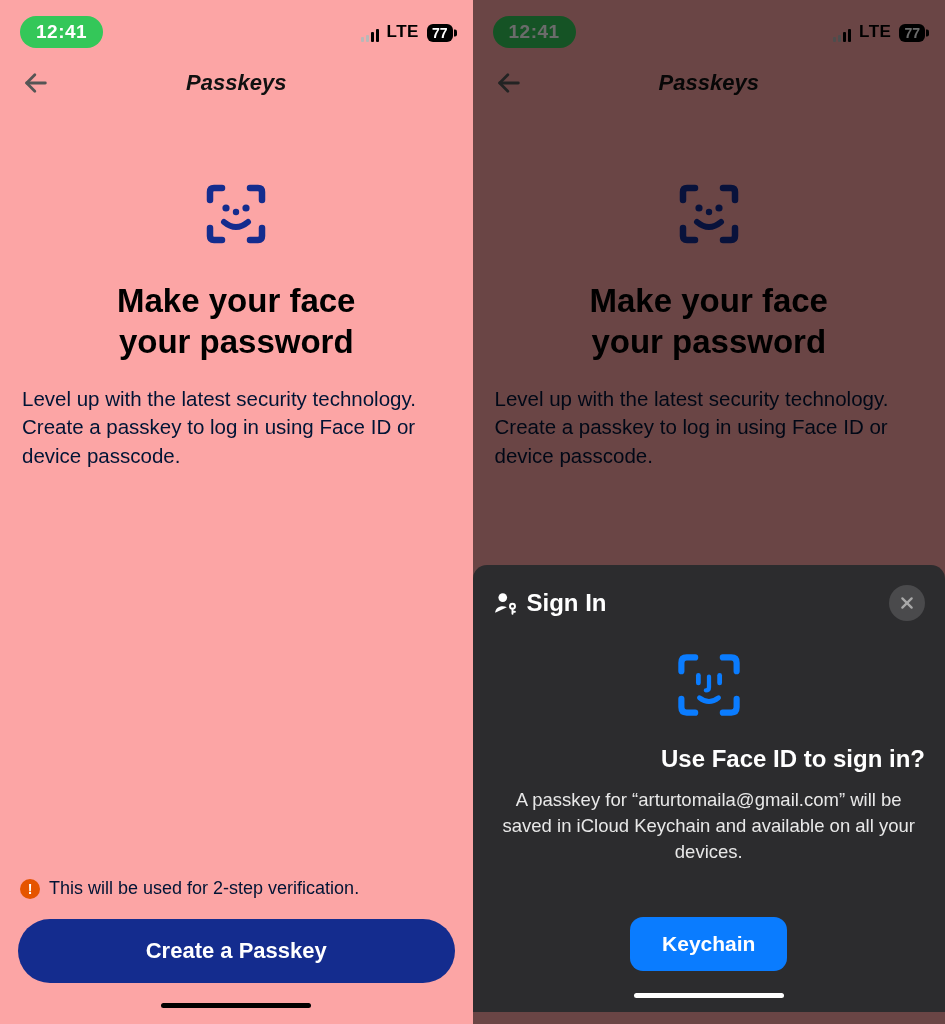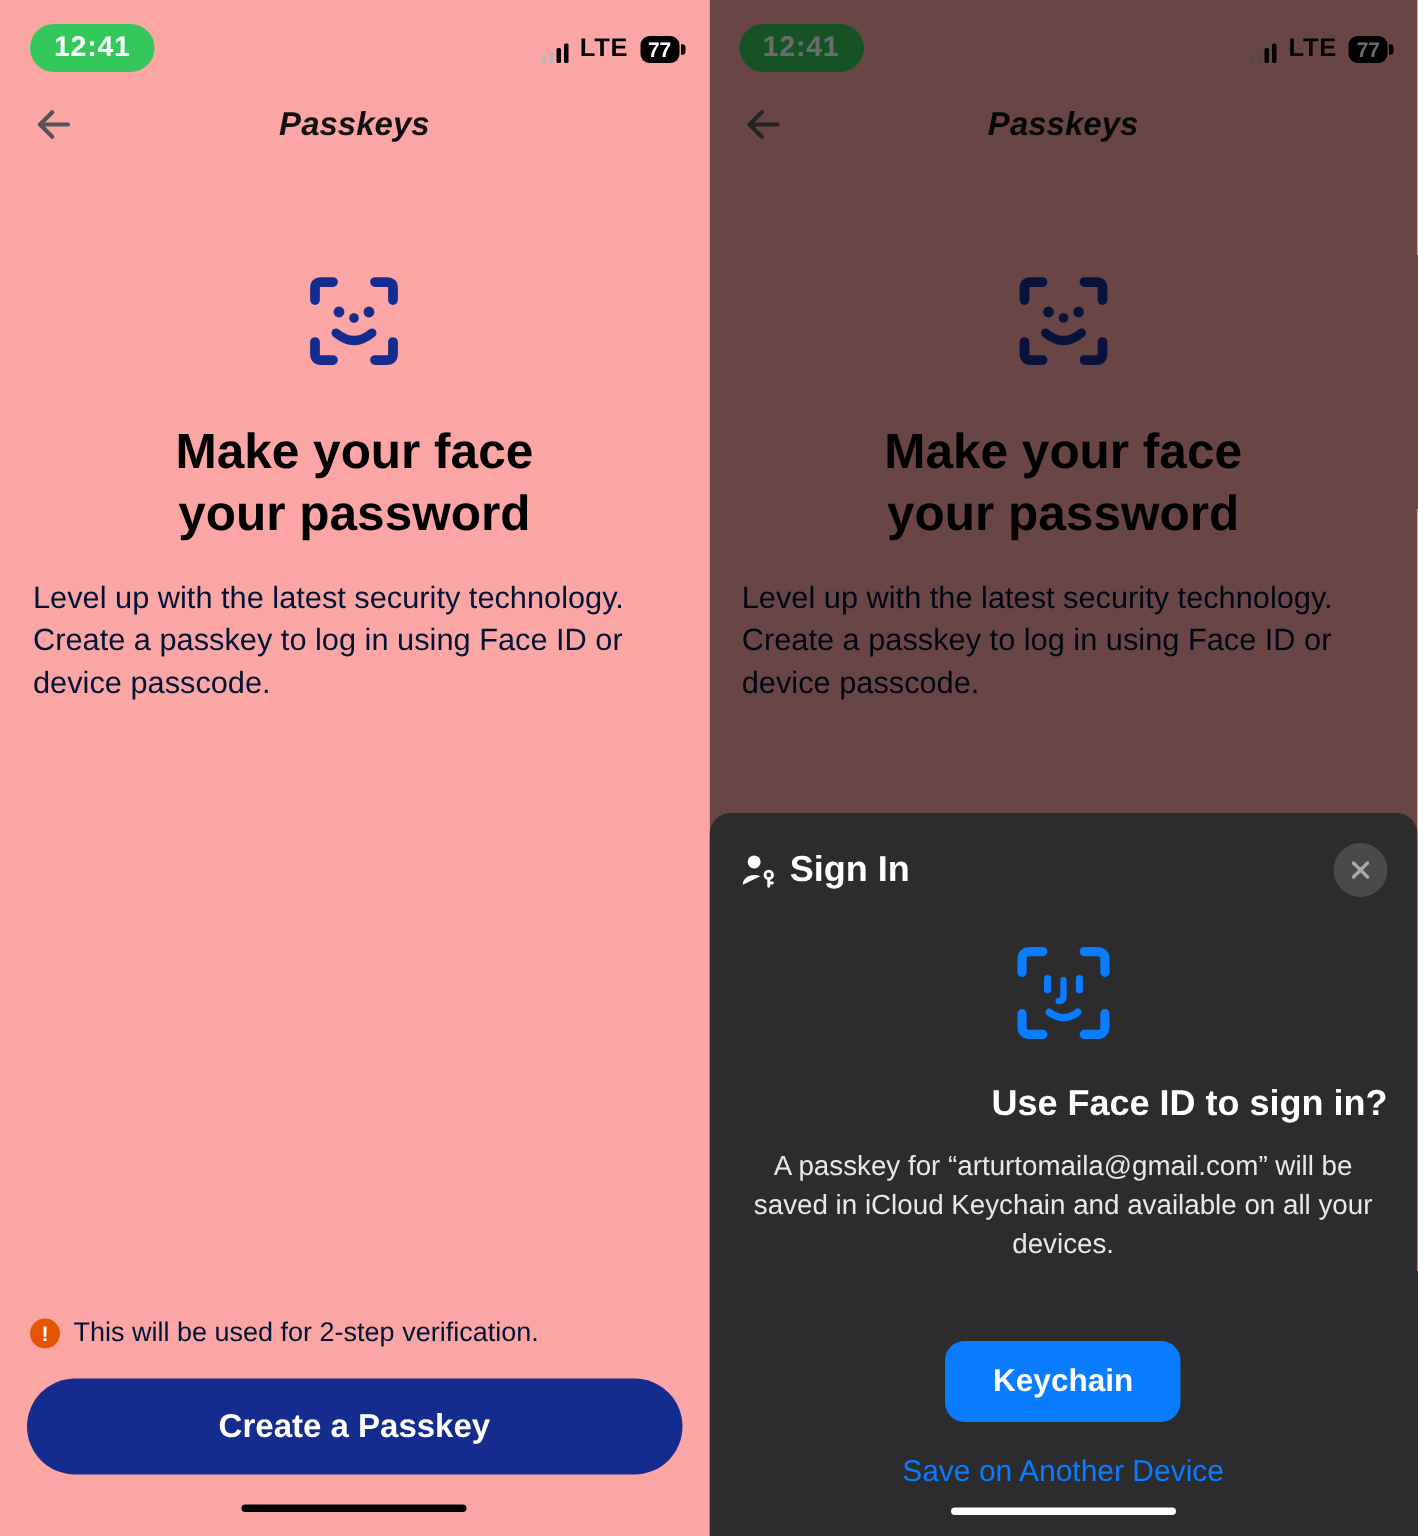--- a/index.html
+++ b/index.html
@@ -168,21 +168,21 @@
   }
   
   .phone.right .dimmer {
     position: absolute;
     inset: 0;
     background: rgba(0,0,0,0.58);
     z-index: 5;
   }
   .sheet {
     position: absolute;
-    left: 0; right: 0; bottom: 0;
+    left: 0; right: 0; bottom: 12px;
     z-index: 10;
     background: #2c2c2e;
     border-radius: 14px 14px 0 0;
     padding: 20px 20px 12px 20px;
     color: #fff;
   }
   .sheet-header {
     display: flex;
     align-items: center;
     justify-content: space-between;
@@ -389,17 +389,16 @@
         <line x1="42" y1="23" x2="42" y2="30" stroke="#0a7cff" stroke-width="4.5" stroke-linecap="round"></line>
         <path d="M32 24 V34 q0 3 -3 3" stroke="#0a7cff" stroke-width="4" stroke-linecap="round" fill="none"></path>
         <path d="M23 44 Q32 51 41 44" stroke="#0a7cff" stroke-width="4.5" stroke-linecap="round" fill="none"></path>
       </svg>
     </div>
 
     <div class="sheet-heading">Use Face ID to sign in?</div>
     <div class="sheet-body">A passkey for “arturtomaila@gmail.com” will be saved in iCloud Keychain and available on all your devices.</div>
 
     <button class="continue-btn">Keychain</button>
-    <a class="alt-link">Save on Another Device</a>
 
     <div class="home-indicator"></div>
   </div>
 </div>
 
 </body></html>

